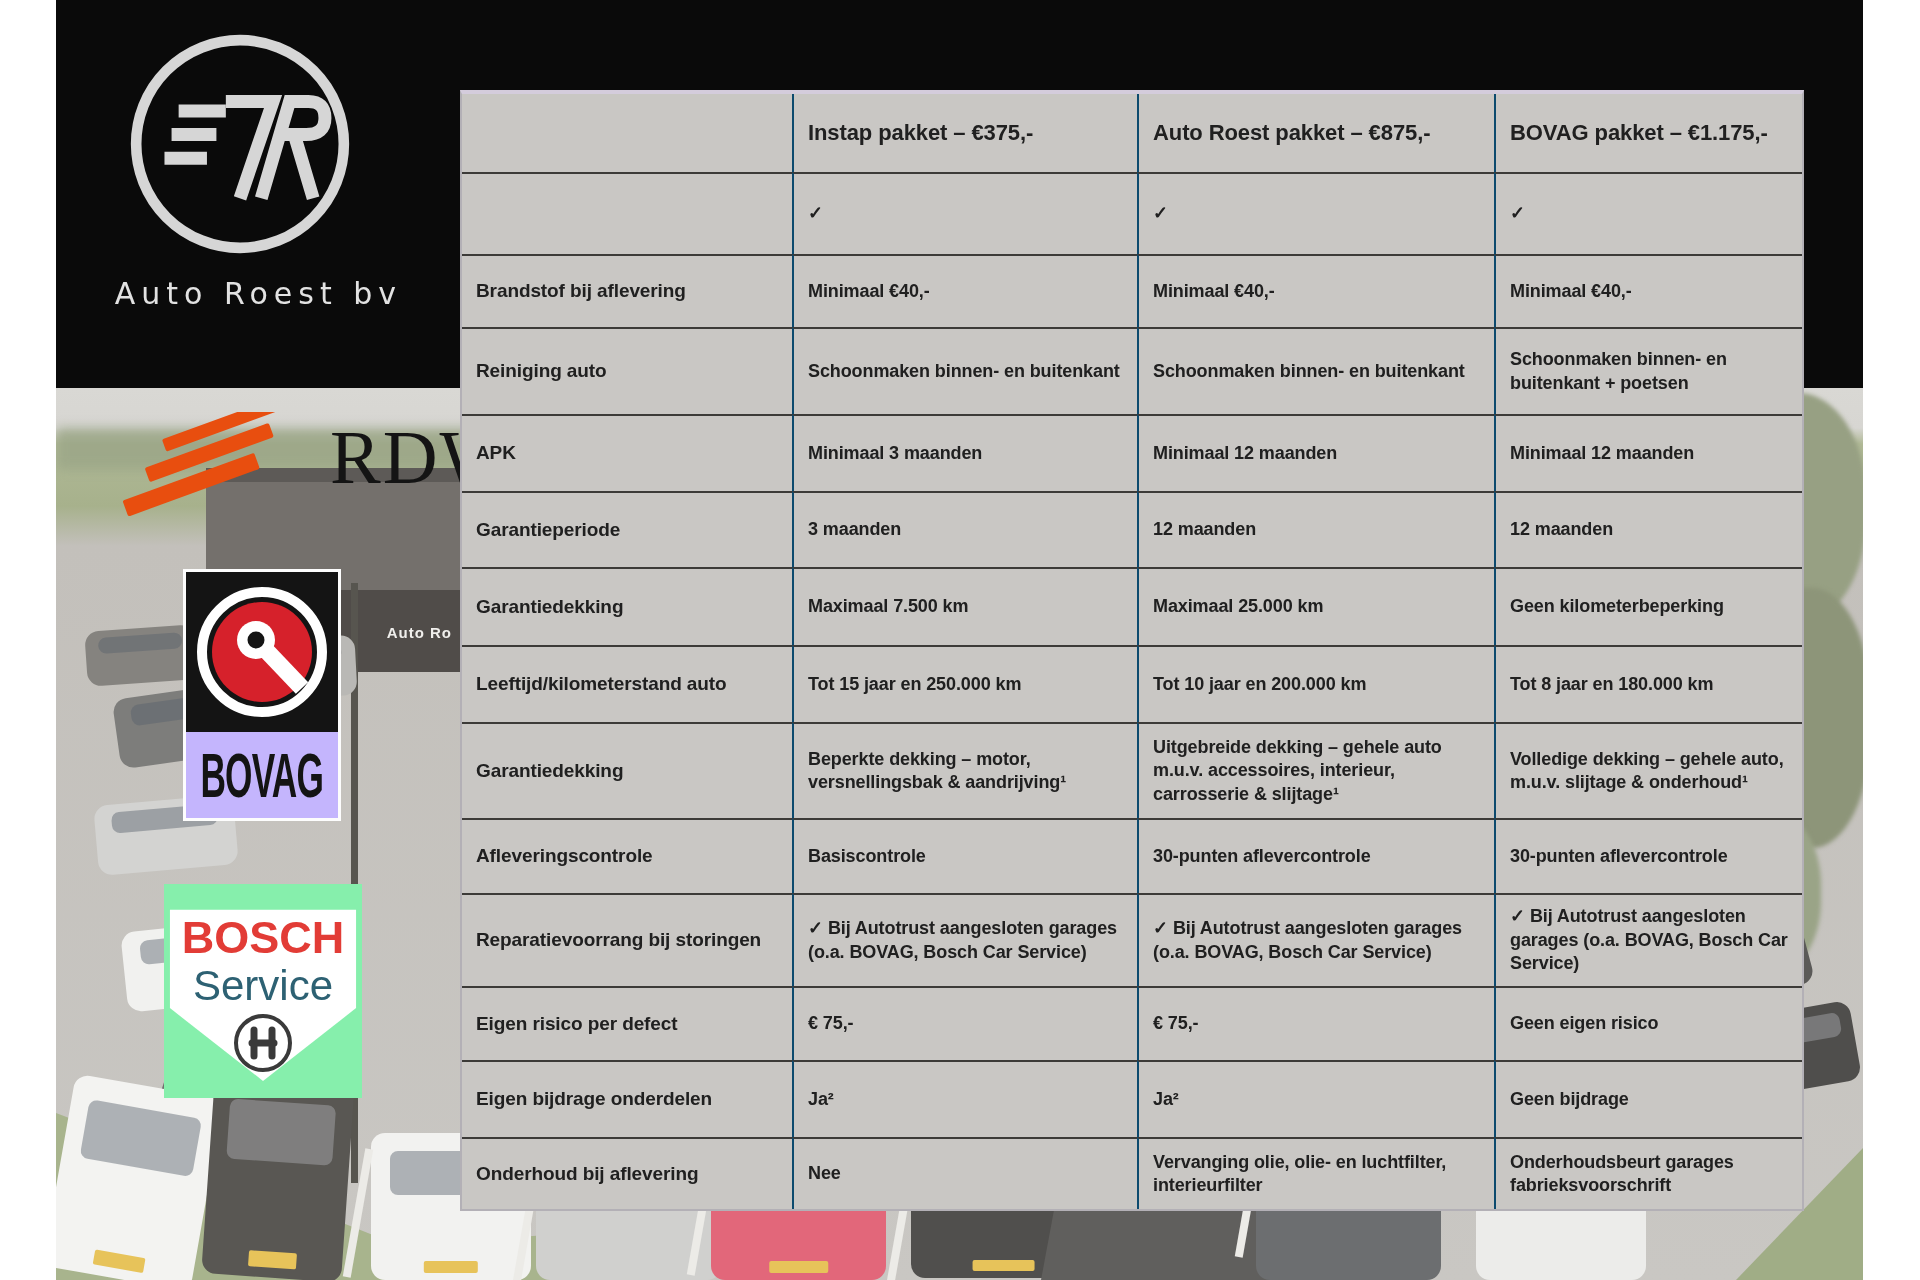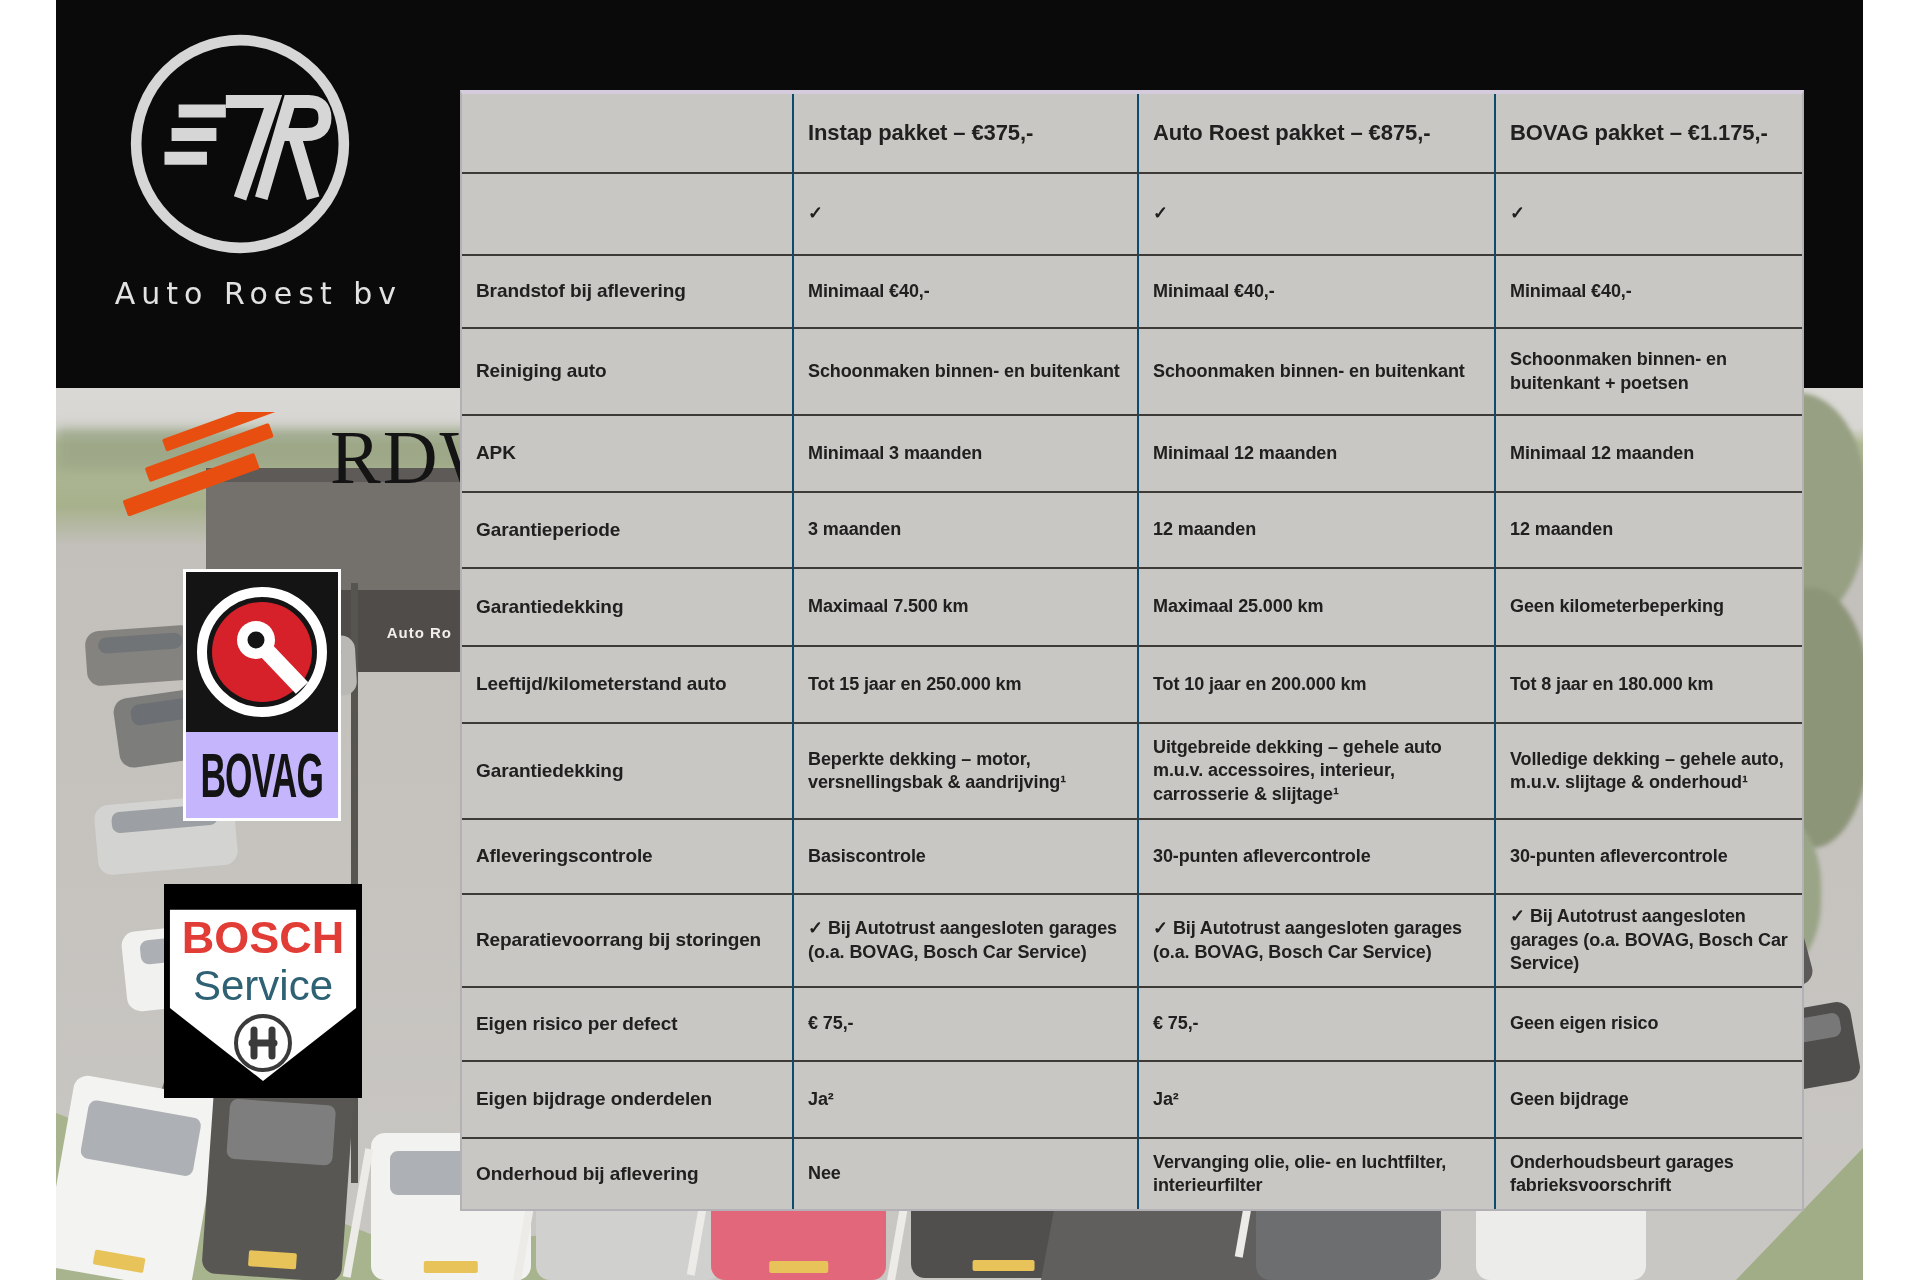--- a/index.html
+++ b/index.html
@@ -35,21 +35,21 @@
   .rdw-text{position:absolute;left:244px;top:2px;font-family:"Liberation Serif",serif;
             font-size:76px;color:#141414;letter-spacing:2px;}
 
   .bovag{position:absolute;left:130px;top:572px;width:152px;height:246px;box-shadow:0 0 0 3px #fdfdfd;}
   .bovag-top{position:absolute;left:0;top:0;width:152px;height:160px;background:#141414;}
   .bovag-bottom{position:absolute;left:0;top:160px;width:152px;height:86px;background:#c4b5fd;
                 display:flex;align-items:center;justify-content:center;}
   .bovag-word{font-weight:bold;font-size:43px;color:#141414;letter-spacing:-1px;
               transform:scale(.82,1.45);}
 
-  .bosch{position:absolute;left:108px;top:884px;width:198px;height:214px;background:#000000;}
+  .bosch{position:absolute;left:108px;top:884px;width:198px;height:214px;background:#86efac;}
   .bosch-shield{position:absolute;inset:0;background:#ffffff;
                 clip-path:polygon(3% 12%,97% 12%,97% 58%,50% 92%,3% 58%);}
   .bosch-w1{position:absolute;top:28px;width:100%;text-align:center;color:#e23c36;
             font-weight:bold;font-size:45px;letter-spacing:0;}
   .bosch-w2{position:absolute;top:78px;width:100%;text-align:center;color:#2d6173;
             font-weight:normal;font-size:42px;}
   .bosch-sym{position:absolute;left:50%;top:126px;transform:translateX(-50%);}
 
   
   .pkg-table{position:absolute;left:404px;top:90px;width:1340px;height:1115px;

